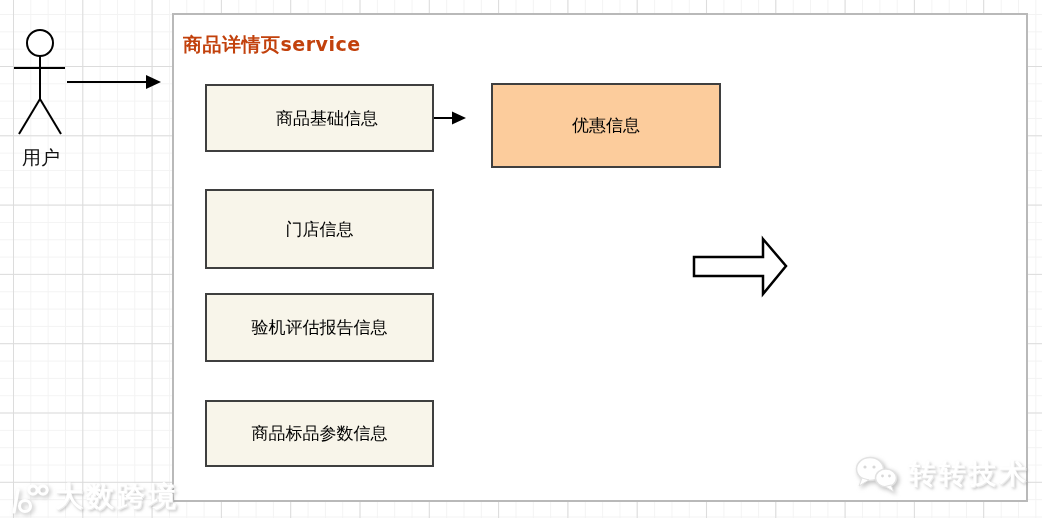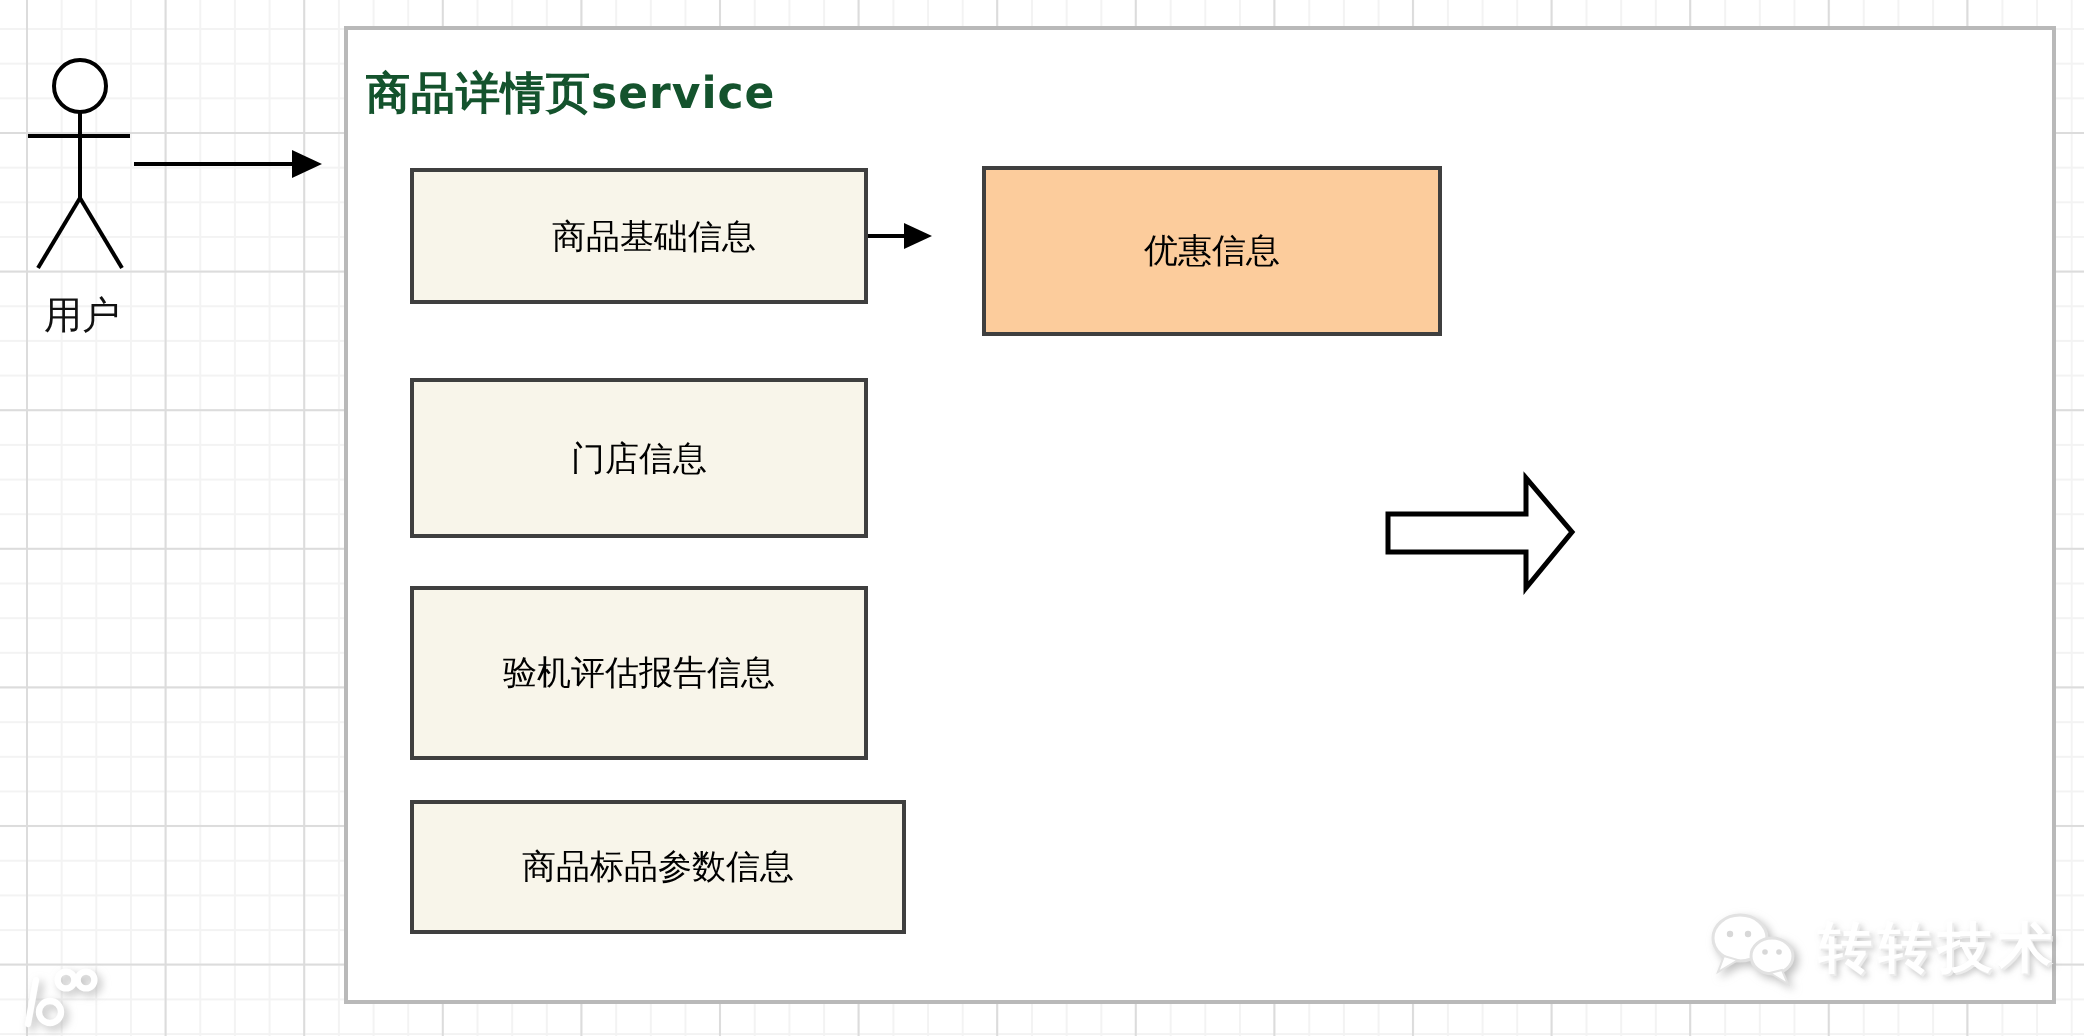--- a/index.html
+++ b/index.html
@@ -23,21 +23,21 @@
   .container-box {
     position:absolute;
     left:172px; top:13px; width:856px; height:489px;
     background:#ffffff;
     border:2px solid #b9b9b9;
     z-index:1;
   }
   .container-title {
     position:absolute;
     left:9px; top:17px;
-    font-size:22px; font-weight:bold; color:#14532d;
+    font-size:19px; font-weight:bold; color:#c2410c;
     letter-spacing:0.5px;
     white-space:nowrap;
   }
 
   .node {
     position:absolute;
     display:flex; align-items:center; justify-content:center;
     border:2px solid #3f3f3f;
     font-size:17px; color:#000;
     z-index:2;
@@ -82,23 +82,23 @@
   <div class="container-box">
     <div class="container-title">商品详情页service</div>
   </div>
 
   <div class="node" style="left: 205px; top: 84px; width: 229px; height: 68px; background-color: rgb(248, 245, 234); border-color: rgb(63, 63, 63); padding-left: 15px;">商品基础信息</div>
 
   <div class="node" style="left: 491px; top: 83px; width: 230px; height: 85px; background-color: rgb(252, 204, 156); border-color: rgb(63, 63, 63);">优惠信息</div>
 
   <div class="node" style="left: 205px; top: 189px; width: 229px; height: 80px; background-color: rgb(248, 245, 234); border-color: rgb(63, 63, 63);">门店信息</div>
 
-  <div class="node" style="left: 205px; top: 293px; width: 229px; height: 87px; background-color: rgb(248, 245, 234); border-color: rgb(63, 63, 63);">验机评估报告信息</div>
+  <div class="node" style="left: 205px; top: 293px; width: 229px; height: 69px; background-color: rgb(248, 245, 234); border-color: rgb(63, 63, 63);">验机评估报告信息</div>
 
-  <div class="node" style="left: 205px; top: 400px; width: 248px; height: 67px; background-color: rgb(248, 245, 234); border-color: rgb(63, 63, 63);">商品标品参数信息</div>
+  <div class="node" style="left: 205px; top: 400px; width: 229px; height: 67px; background-color: rgb(248, 245, 234); border-color: rgb(63, 63, 63);">商品标品参数信息</div>
 
 
   <div class="actor-label">用户</div>
 
   <svg class="svg-overlay" width="1042" height="518" viewBox="0 0 1042 518">
 
     <g stroke="#000" stroke-width="2" fill="none">
       <circle cx="40" cy="43" r="13" fill="#ffffff"></circle>
       <line x1="40" y1="56" x2="40" y2="99"></line>
       <line x1="14" y1="68" x2="65" y2="68"></line>
@@ -119,20 +119,21 @@
     <polygon points="694,257 763,257 763,239 786,266 763,294 763,276 694,276" fill="#ffffff" stroke="#000" stroke-width="2.5" stroke-linejoin="miter"></polygon>
   </svg>
 
   <div class="watermark wm-left">
     <svg class="wm-icon" width="44" height="38" viewBox="0 0 44 38" fill="none" stroke="#ffffff" stroke-width="3.2" stroke-linecap="round">
       <line x1="12" y1="12" x2="8" y2="34"></line>
       <circle cx="19" cy="28" r="5.5"></circle>
       <circle cx="27" cy="12" r="4.2"></circle>
       <circle cx="37" cy="12" r="4.2"></circle>
     </svg>
+    <span class="wm-text">大数跨境</span>
   </div>
 
   <div class="watermark wm-right">
     <svg class="wm-icon" width="48" height="42" viewBox="0 0 48 42">
       <ellipse cx="17" cy="16" rx="13.5" ry="11.5" fill="#ffffff" stroke="#e2e2e2" stroke-width="1.5"></ellipse>
       <polygon points="9,25 6,33 16,27" fill="#ffffff" stroke="#e2e2e2" stroke-width="1"></polygon>
       <circle cx="12" cy="14" r="1.6" fill="#d8d8d8"></circle>
       <circle cx="21" cy="14" r="1.6" fill="#d8d8d8"></circle>
       <ellipse cx="33" cy="25" rx="10.5" ry="9" fill="#ffffff" stroke="#e2e2e2" stroke-width="1.5"></ellipse>
       <polygon points="38,32 41,39 32,33.5" fill="#ffffff" stroke="#e2e2e2" stroke-width="1"></polygon>

